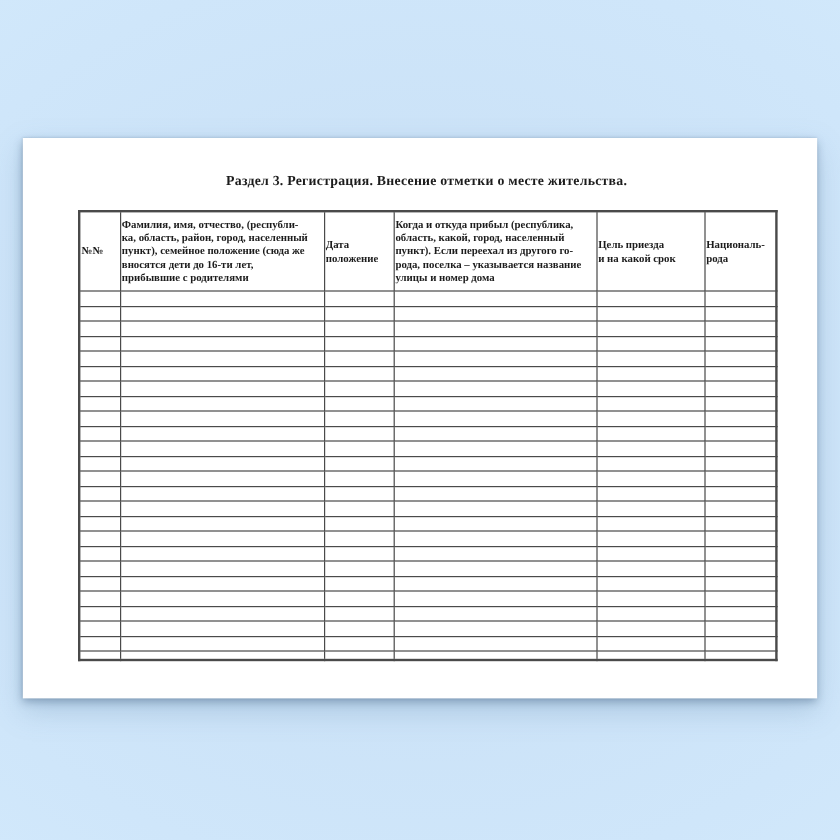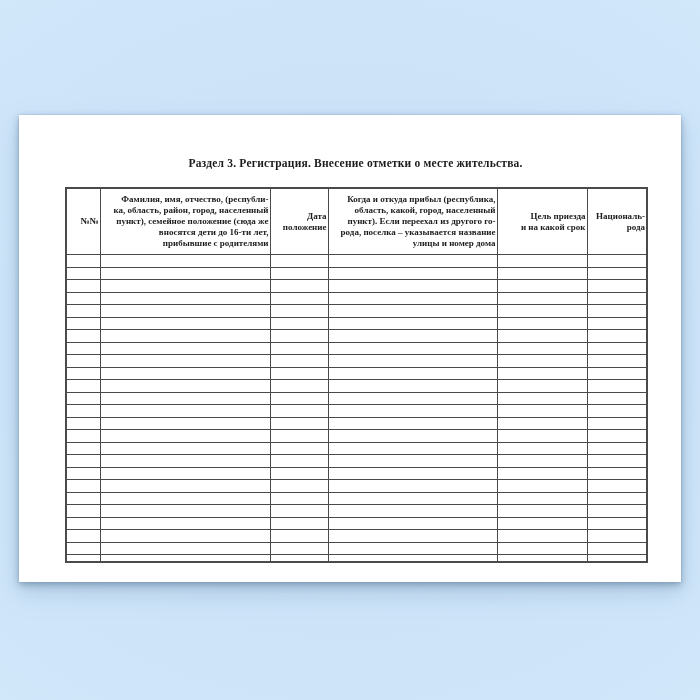--- a/index.html
+++ b/index.html
@@ -7,21 +7,21 @@
     position:relative;width:700px;height:700px;
     background:radial-gradient(ellipse 120% 100% at 50% 50%, #c7def4 0%, #cfe6fa 55%, #d7eefe 100%);
   }
   .page{
     position:absolute;left:19px;top:115px;width:662px;height:467px;
     background:#ffffff;
     box-shadow:0 3px 7px rgba(70,100,130,.45),
                0 10px 22px rgba(110,145,180,.35),
                0 0 2px rgba(70,100,130,.30);
   }
-  .doc{position:absolute;left:46px;top:12px;width:581px;}
+  .doc{position:absolute;left:46px;top:0;width:581px;}
   .title{
     margin-top:29px;
     font-family:"Liberation Serif","DejaVu Serif",serif;
     font-weight:bold;font-size:11.5px;line-height:15px;
     text-align:center;color:#1c1c1c;letter-spacing:.2px;
     white-space:nowrap;
   }
   table.reg{
     position:absolute;top:60px;left:0;width:581px;
     border-collapse:collapse;table-layout:fixed;
@@ -30,21 +30,21 @@
   table.reg th, table.reg td{
     border:1px solid var(--border-color,#4a4a4a);
     overflow:hidden;
   }
   col.c0{width:34px;} col.c1{width:170px;} col.c2{width:58px;}
   col.c3{width:169px;} col.c4{width:90px;} col.c5{width:60px;}
   th{
     font-family:"Liberation Serif","DejaVu Serif",serif;
     font-weight:bold;font-size:9px;line-height:11px;
     color:var(--text-color,#1c1c1c);
-    text-align:right;vertical-align:middle;
+    text-align:left;vertical-align:middle;
     white-space:pre-line;height:65px;padding:0 1px;
   }
   td{height:11.5px;padding:0;background:#ffffff;}
   tbody tr:last-child td{height:6px;}
 </style>
 </head>
 <body>
 
 <div class="bg">
   <div class="page">

